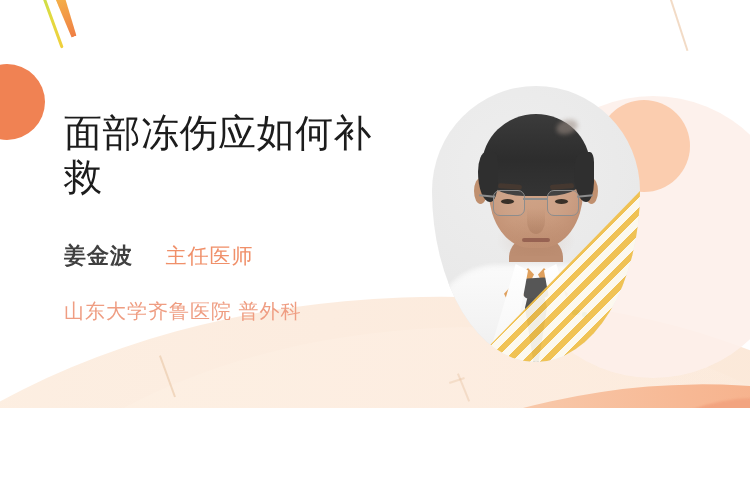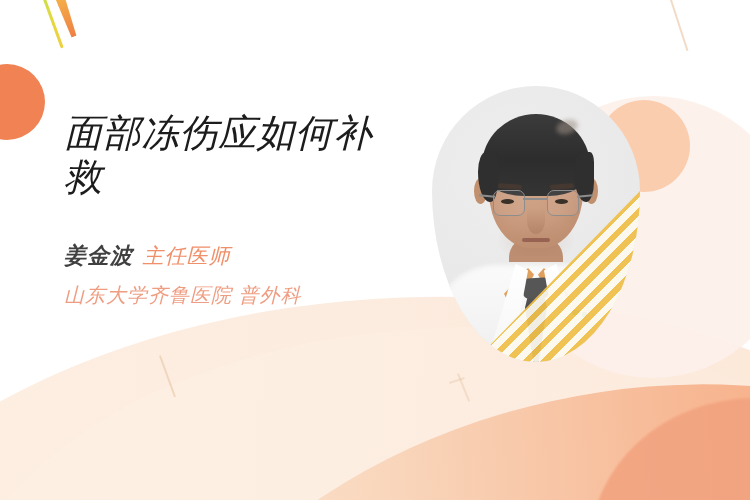--- a/index.html
+++ b/index.html
@@ -6,24 +6,23 @@
     margin: 0;
     padding: 0;
     background: #ffffff;
   }
   body {
     font-family: "Liberation Sans", sans-serif;
   }
   #card {
     position: relative;
     width: 750px;
-    height: 500px;
+    height: 408px;
     overflow: hidden;
     background: #ffffff;
-    font-style: italic;
   }
 
   
   .wave-cream {
     position: absolute;
     left: -220px;
     top: 300px;
     width: 1180px;
     height: 560px;
     border-radius: 50% 50% 0 0 / 62% 58% 0 0;
@@ -387,24 +386,24 @@
     font-size: 22px;
     font-weight: 700;
     color: #404040;
     letter-spacing: 1px;
   }
   .doctor-title {
     font-size: 21px;
     font-weight: 400;
     color: #f0906a;
     letter-spacing: 1px;
-    margin-left: 5px;
+    margin-left: 28px;
   }
   .hospital-line {
-    margin-top: 11px;
+    margin-top: 27px;
     font-size: 20px;
     font-weight: 400;
     color: #ef9d82;
     letter-spacing: 1px;
     white-space: nowrap;
   }
 </style>
 </head>
 <body>
 

